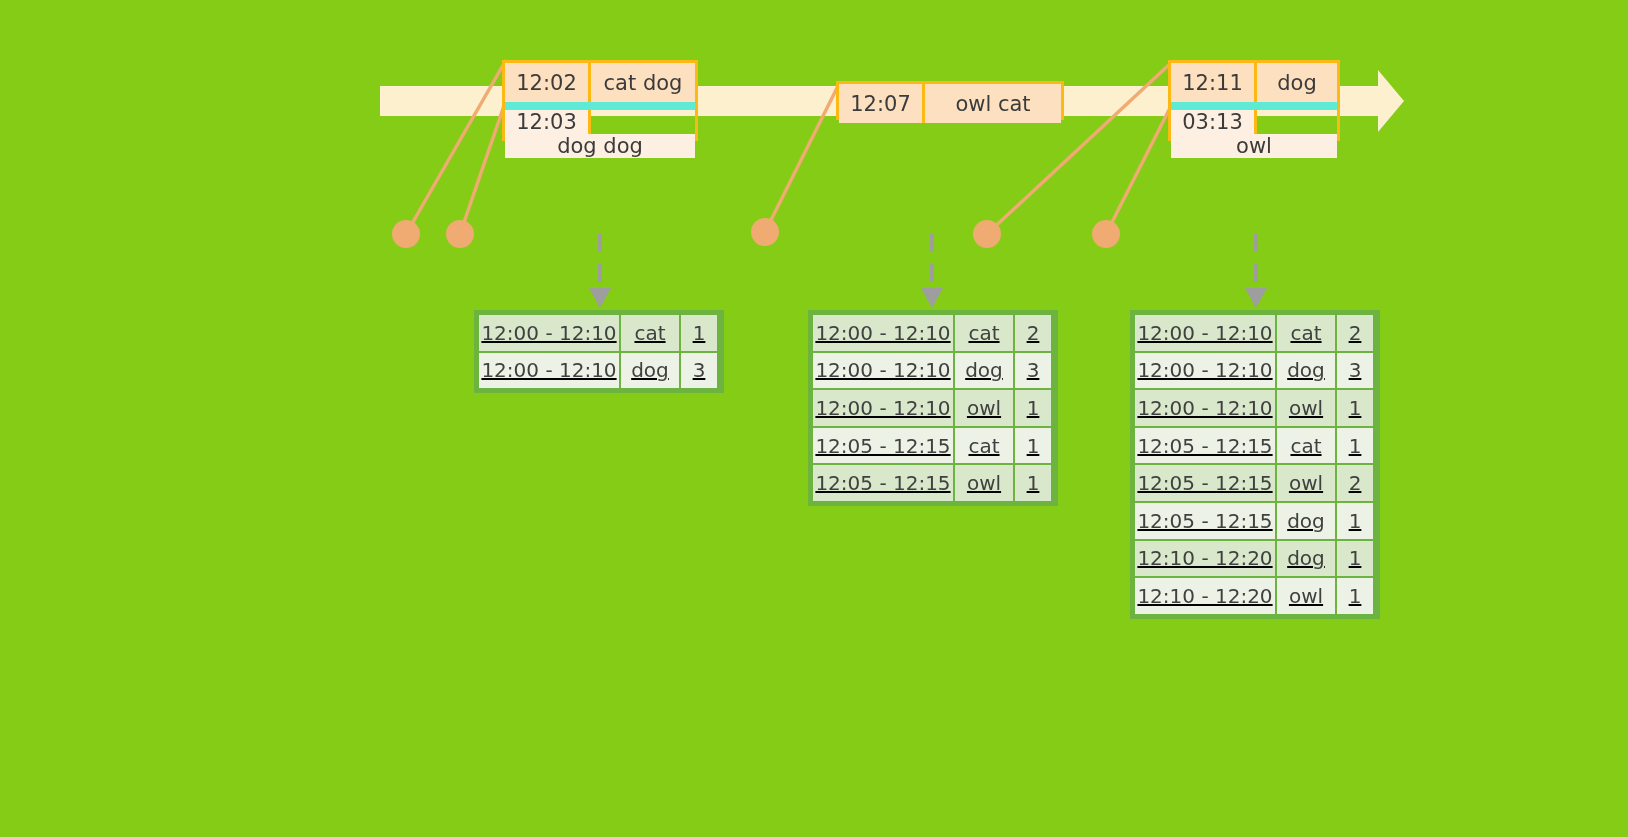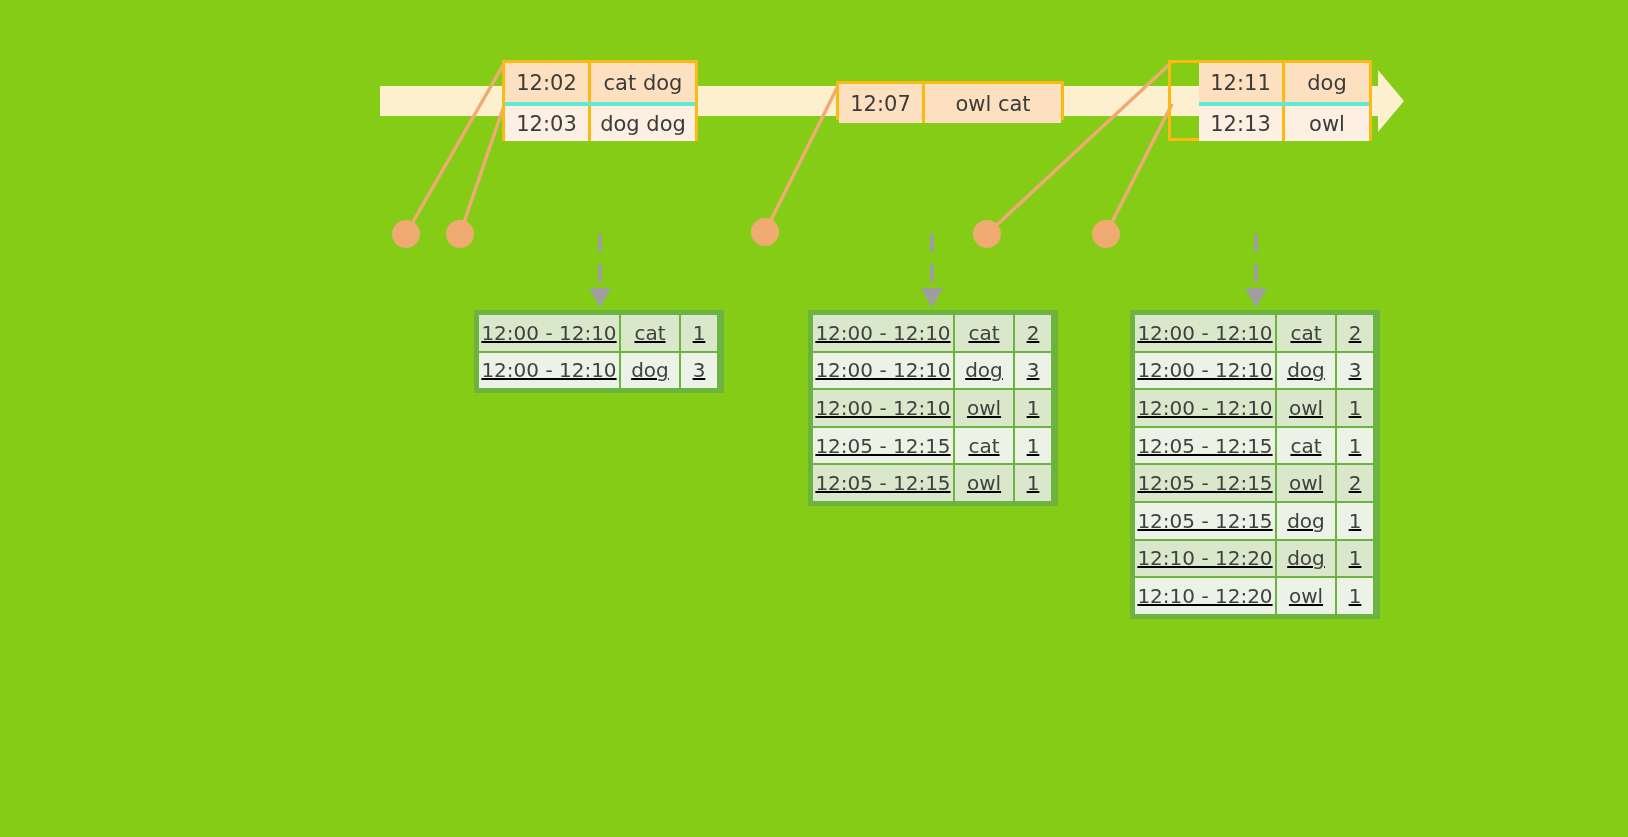--- a/index.html
+++ b/index.html
@@ -5,21 +5,21 @@
   html,body{margin:0;padding:0;background:#000;}
   body{font-family:"DejaVu Sans","Liberation Sans",sans-serif;}
   #stage{position:relative;width:1628px;height:837px;background:#84cc16;overflow:hidden;}
 
   
   .tl-bar{position:absolute;background:#fcf0cf;}
 
   
   .ev-box{position:absolute;border:3px solid #fcb813;box-sizing:border-box;}
   .ev-row{display:flex;height:39px;box-sizing:border-box;}
-  .ev-row + .ev-row{border-top:4px solid #5eead4;}
+  .ev-row + .ev-row{border-top:8px solid #5eead4;flex-direction:column;}
   .ev-cell{display:flex;align-items:center;justify-content:center;
            font-size:21px;color:#3b3b3b;box-sizing:border-box;}
   .ev-time{width:86px;border-right:3px solid #fcb813;}
   .ev-words{flex:1;}
   .sh-dark{background:#fde0c0;}
   .sh-light{background:#fdf0e2;}
 
   
   .res-tbl{position:absolute;border:4px solid #6cb33f;box-sizing:border-box;background:#6cb33f;}
   .res-row{display:flex;height:37.6px;box-sizing:border-box;text-decoration:underline;}
@@ -82,27 +82,27 @@
     </div>
   </div>
 
   <div class="ev-box" style="left:836px;top:81px;width:228px;height:39px;">
     <div class="ev-row">
       <div class="ev-cell ev-time sh-dark">12:07</div>
       <div class="ev-cell ev-words sh-dark">owl cat</div>
     </div>
   </div>
 
-  <div class="ev-box" style="left:1168px;top:60px;width:204px;height:81px;padding-left:28px;">
+  <div class="ev-box" style="left:1168px;top:60px;width:172px;height:81px;">
     <div class="ev-row">
       <div class="ev-cell ev-time sh-dark">12:11</div>
       <div class="ev-cell ev-words sh-dark">dog</div>
     </div>
     <div class="ev-row">
-      <div class="ev-cell ev-time sh-light">12:13</div>
+      <div class="ev-cell ev-time sh-light">03:13</div>
       <div class="ev-cell ev-words sh-light">owl</div>
     </div>
   </div>
 
   <div class="res-tbl" id="res1" style="left:474px;top:310px;width:250px;">
       <div class="res-row">
         <div class="res-cell rg-dark" style="width: 140px;">12:00 - 12:10</div>
         <div class="res-cell rg-dark" style="width: 58px;">cat</div>
         <div class="res-cell rg-dark" style="width: 36px;">1</div>
       </div>

